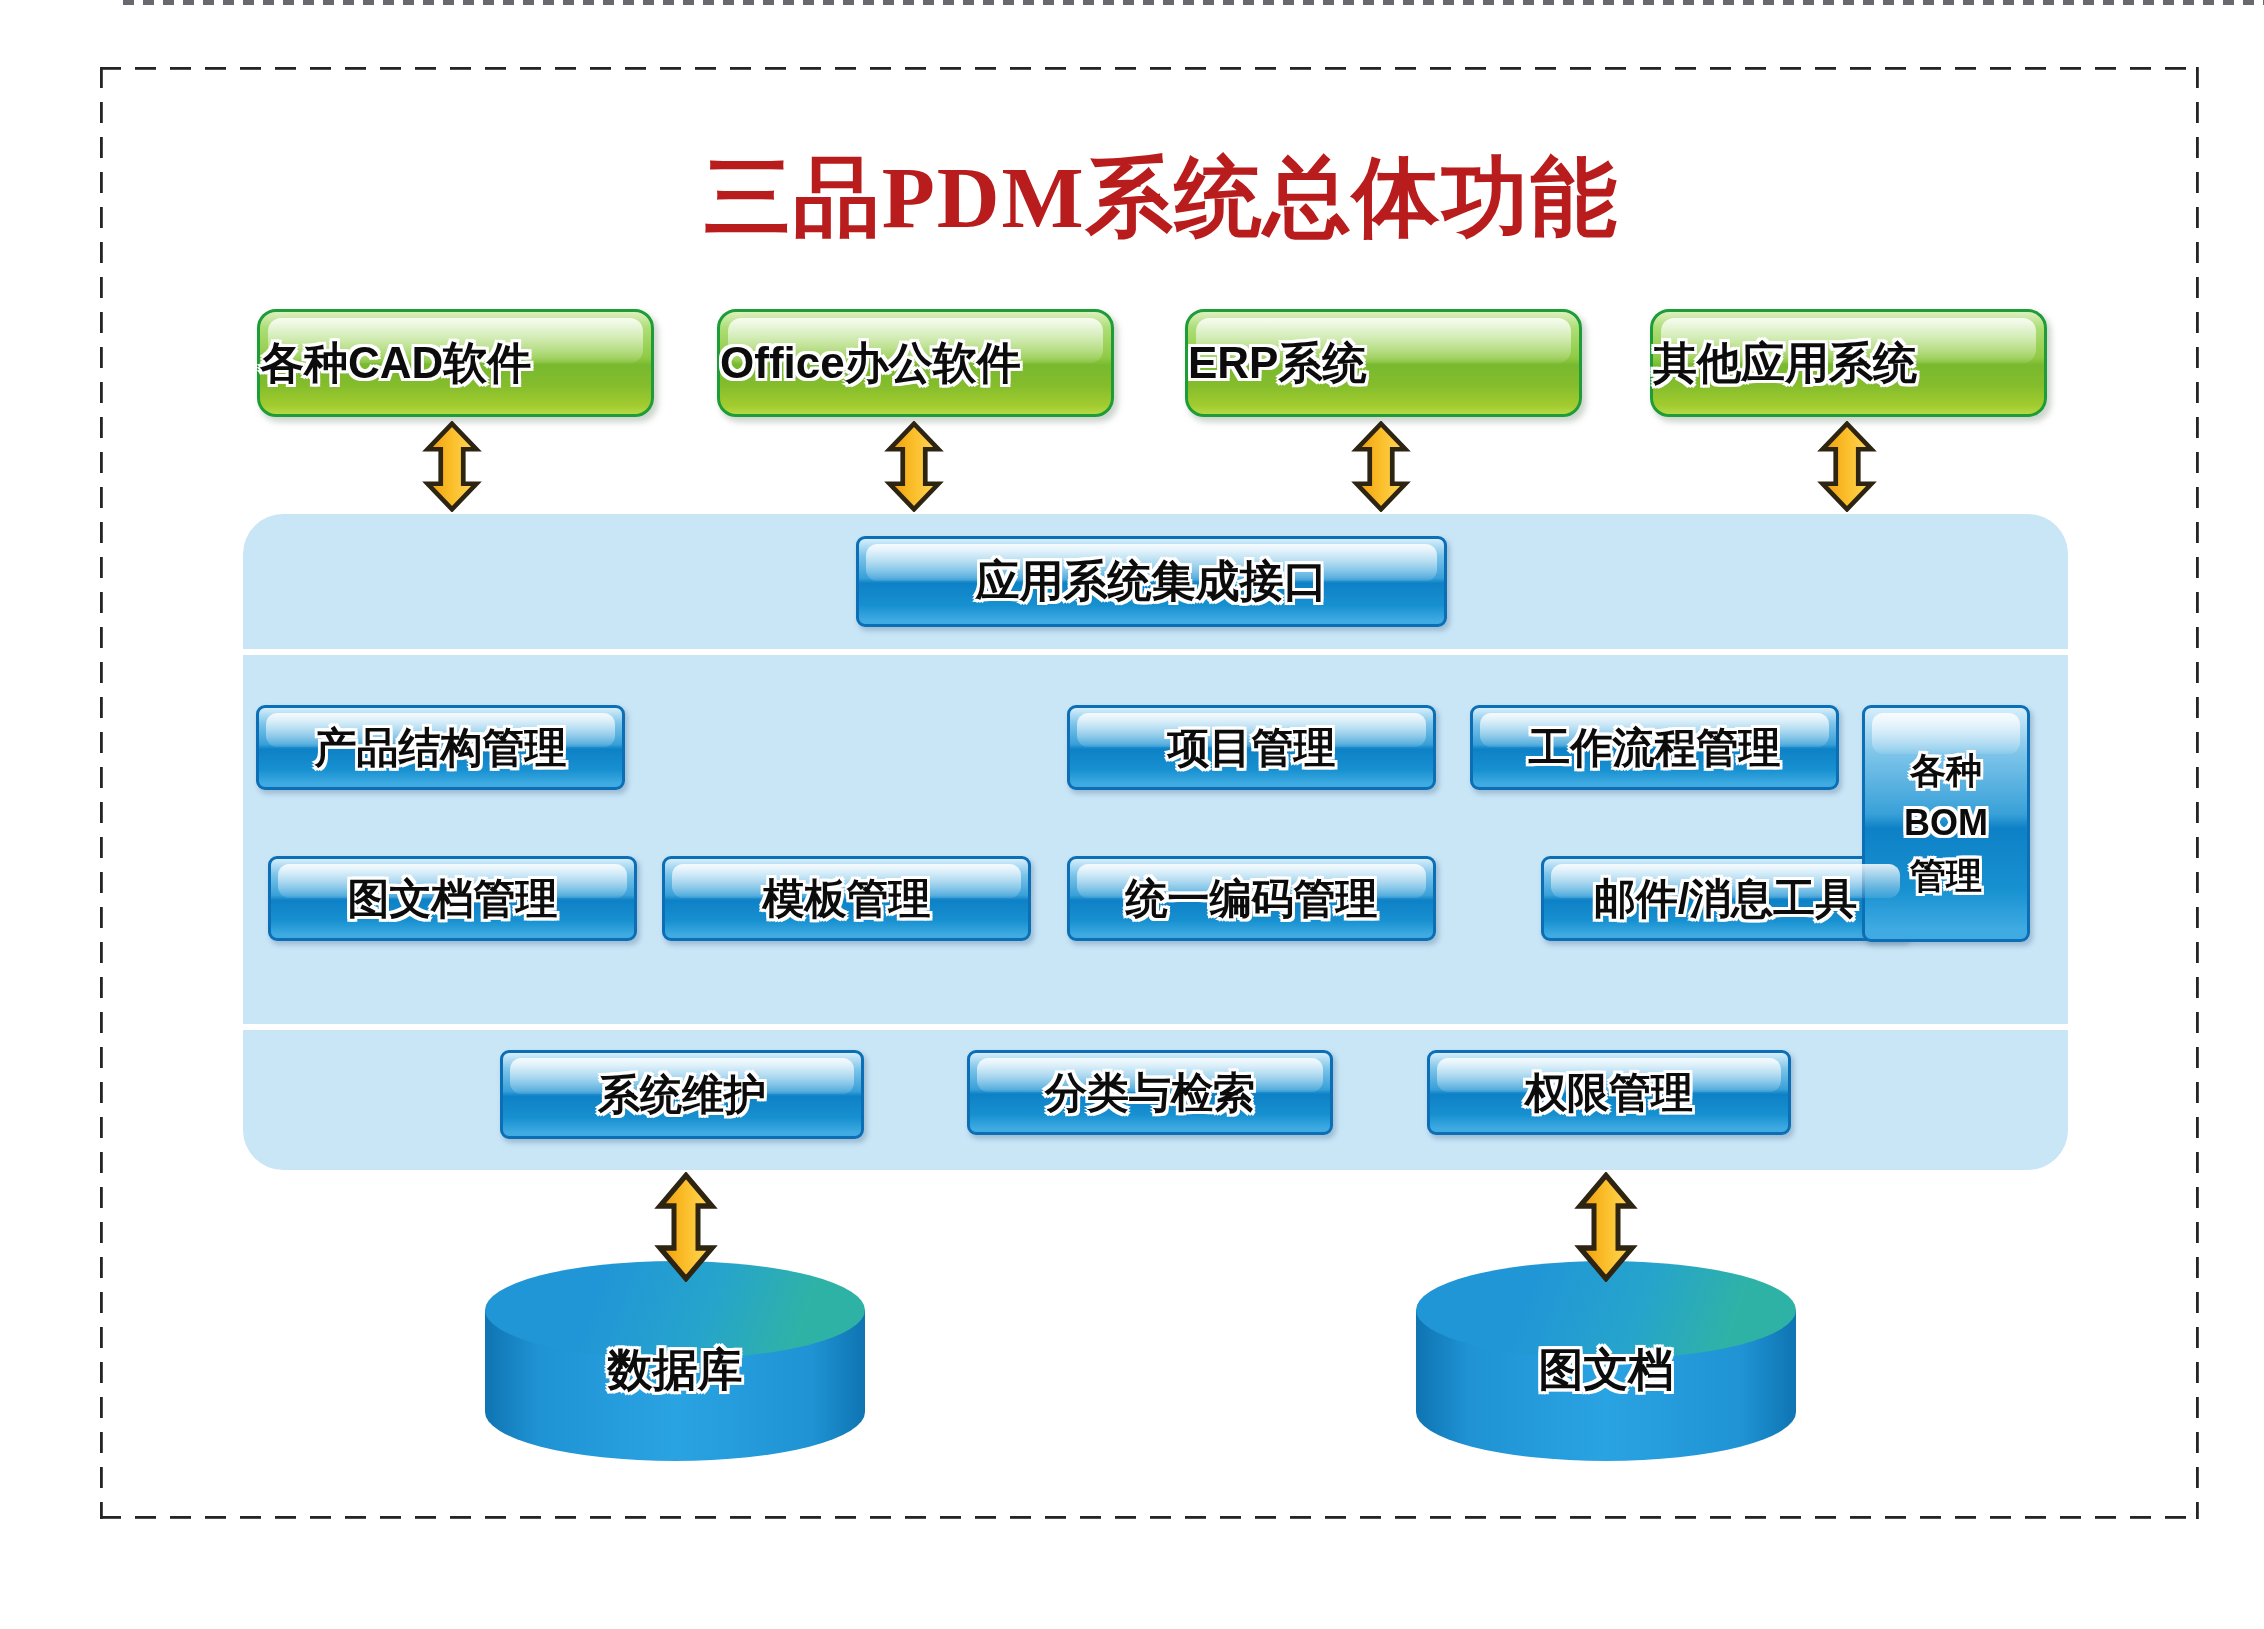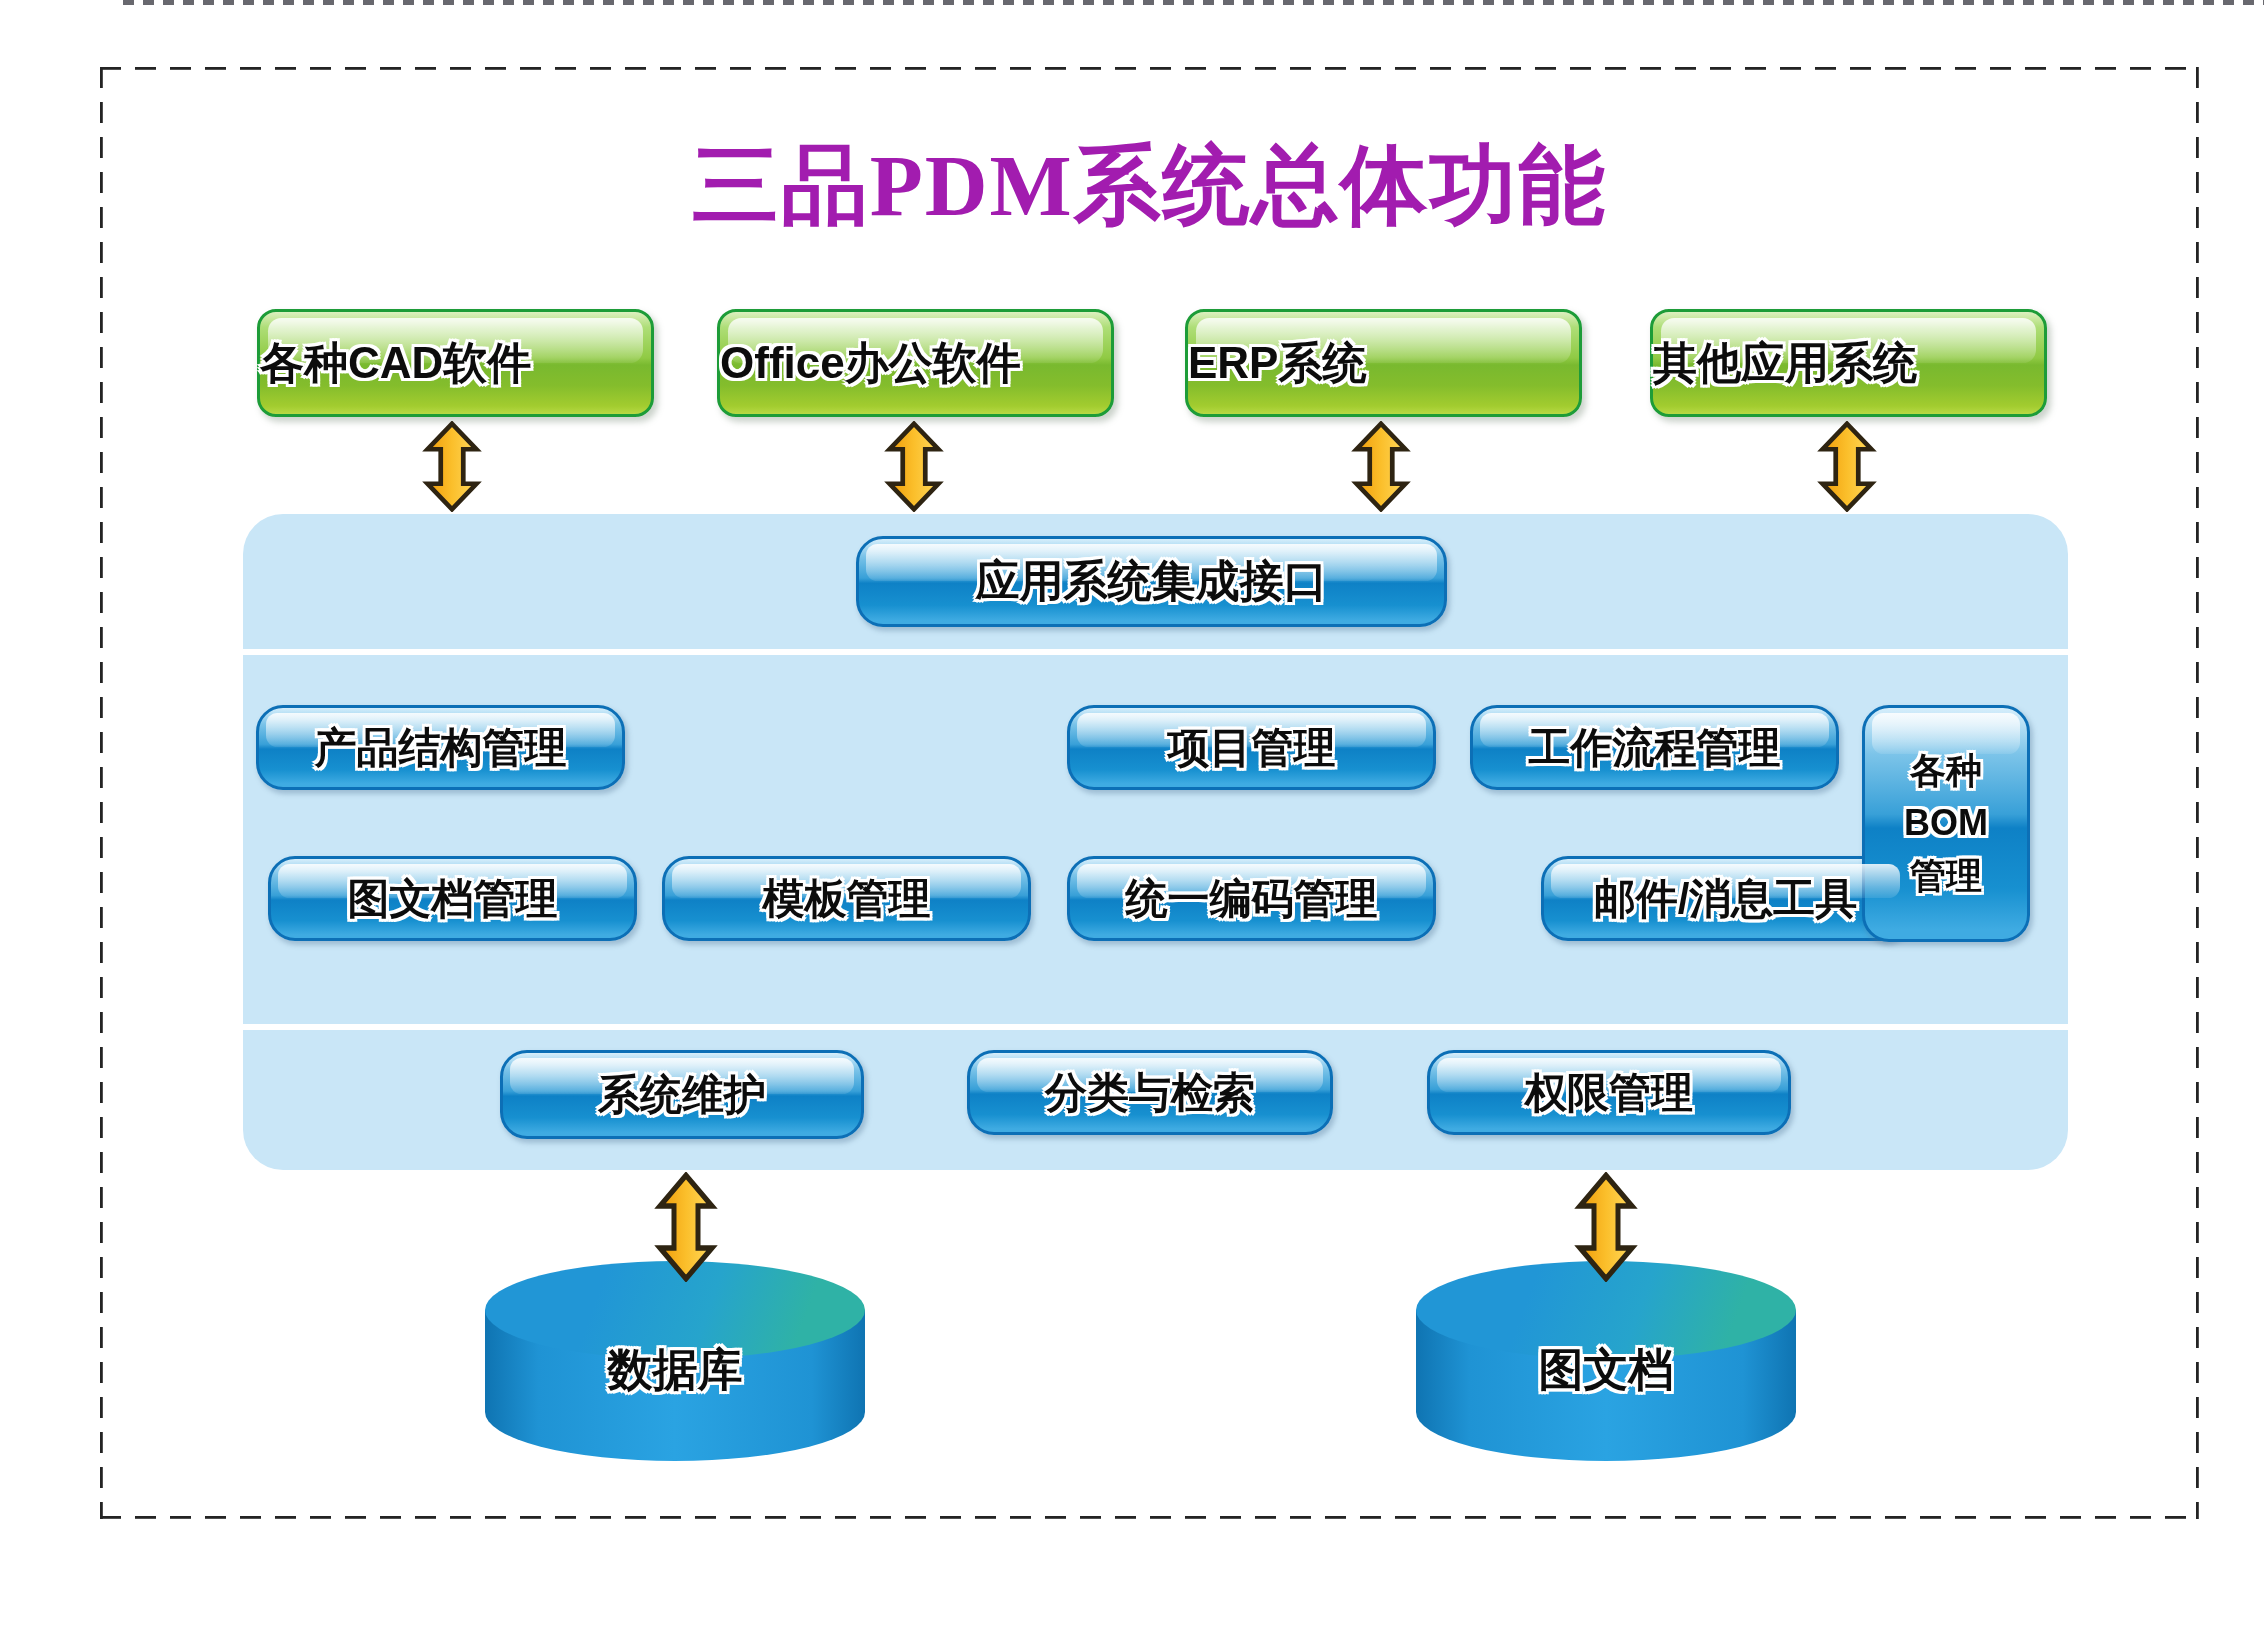--- a/index.html
+++ b/index.html
@@ -15,23 +15,23 @@
   
   .dashed-frame{
     position:absolute;left:100px;top:67px;width:2099px;height:1452px;
     background:
       repeating-linear-gradient(90deg,#242424 0 21px,transparent 21px 35px) left top/100% 2.8px no-repeat,
       repeating-linear-gradient(90deg,#242424 0 21px,transparent 21px 35px) left bottom/100% 2.8px no-repeat,
       repeating-linear-gradient(180deg,#242424 0 21px,transparent 21px 35px) left top/2.8px 100% no-repeat,
       repeating-linear-gradient(180deg,#242424 0 21px,transparent 21px 35px) right top/2.8px 100% no-repeat;
   }
   .title{
-    position:absolute;left:100px;top:134px;width:2099px;margin:0;text-align:center;
+    position:absolute;left:100px;top:134px;width:2099px;margin:12px;text-align:center;
     font-family:"Liberation Serif","DejaVu Serif",serif;font-weight:700;
-    font-size:87px;line-height:104px;color:#a21caf;letter-spacing:1.9px;
+    font-size:87px;line-height:104px;color:#b91c1c;letter-spacing:1.9px;
   }
   
   .lbl{
     position:relative;z-index:3;color:#0c0c0c;font-weight:700;
     text-shadow:2.8px 0 0 #fff,-2.8px 0 0 #fff,0 2.8px 0 #fff,0 -2.8px 0 #fff,
                 2.8px 2.8px 0 #fff,-2.8px 2.8px 0 #fff,2.8px -2.8px 0 #fff,-2.8px -2.8px 0 #fff;
     white-space:nowrap;
   }
   
   .g-box{
@@ -41,21 +41,21 @@
     background:linear-gradient(180deg,#ddf0c0 0%,#aede77 15%,#90ca44 45%,#79b92f 52%,#84bd2c 72%,#a2cc2f 92%,#b7d944 100%);
     box-shadow:3.8px 4.7px 6.6px rgba(110,130,110,.35);
   }
   .g-box::before{
     content:"";position:absolute;left:7.6px;right:7.6px;top:5.7px;height:44%;border-radius:13.2px;
     background:linear-gradient(180deg,rgba(255,255,255,.85),rgba(255,255,255,.08));z-index:1;
   }
   
   .b-btn{
     position:absolute;box-sizing:border-box;display:flex;align-items:center;justify-content:center;
-    border:3.8px solid #0c6fb6;border-radius:27px;font-size:42px;
+    border:3.8px solid #0c6fb6;border-radius:9px;font-size:42px;
     background:linear-gradient(180deg,#d6eefb 0%,#7cc4e9 20%,#38a0d8 46%,#0e81c6 52%,#1790d0 78%,#3fabe2 96%);
     box-shadow:2.8px 3.8px 5.7px rgba(80,115,145,.35);
     text-align:center;
   }
   .b-btn::before{
     content:"";position:absolute;left:6.6px;right:6.6px;top:4.7px;height:44%;border-radius:11.4px;
     background:linear-gradient(180deg,rgba(255,255,255,.85),rgba(255,255,255,.1));z-index:1;
   }
   .b-btn.tall{flex-direction:column;line-height:1.45;font-size:36px;}
   .b-btn.tall::before{height:18%;}

